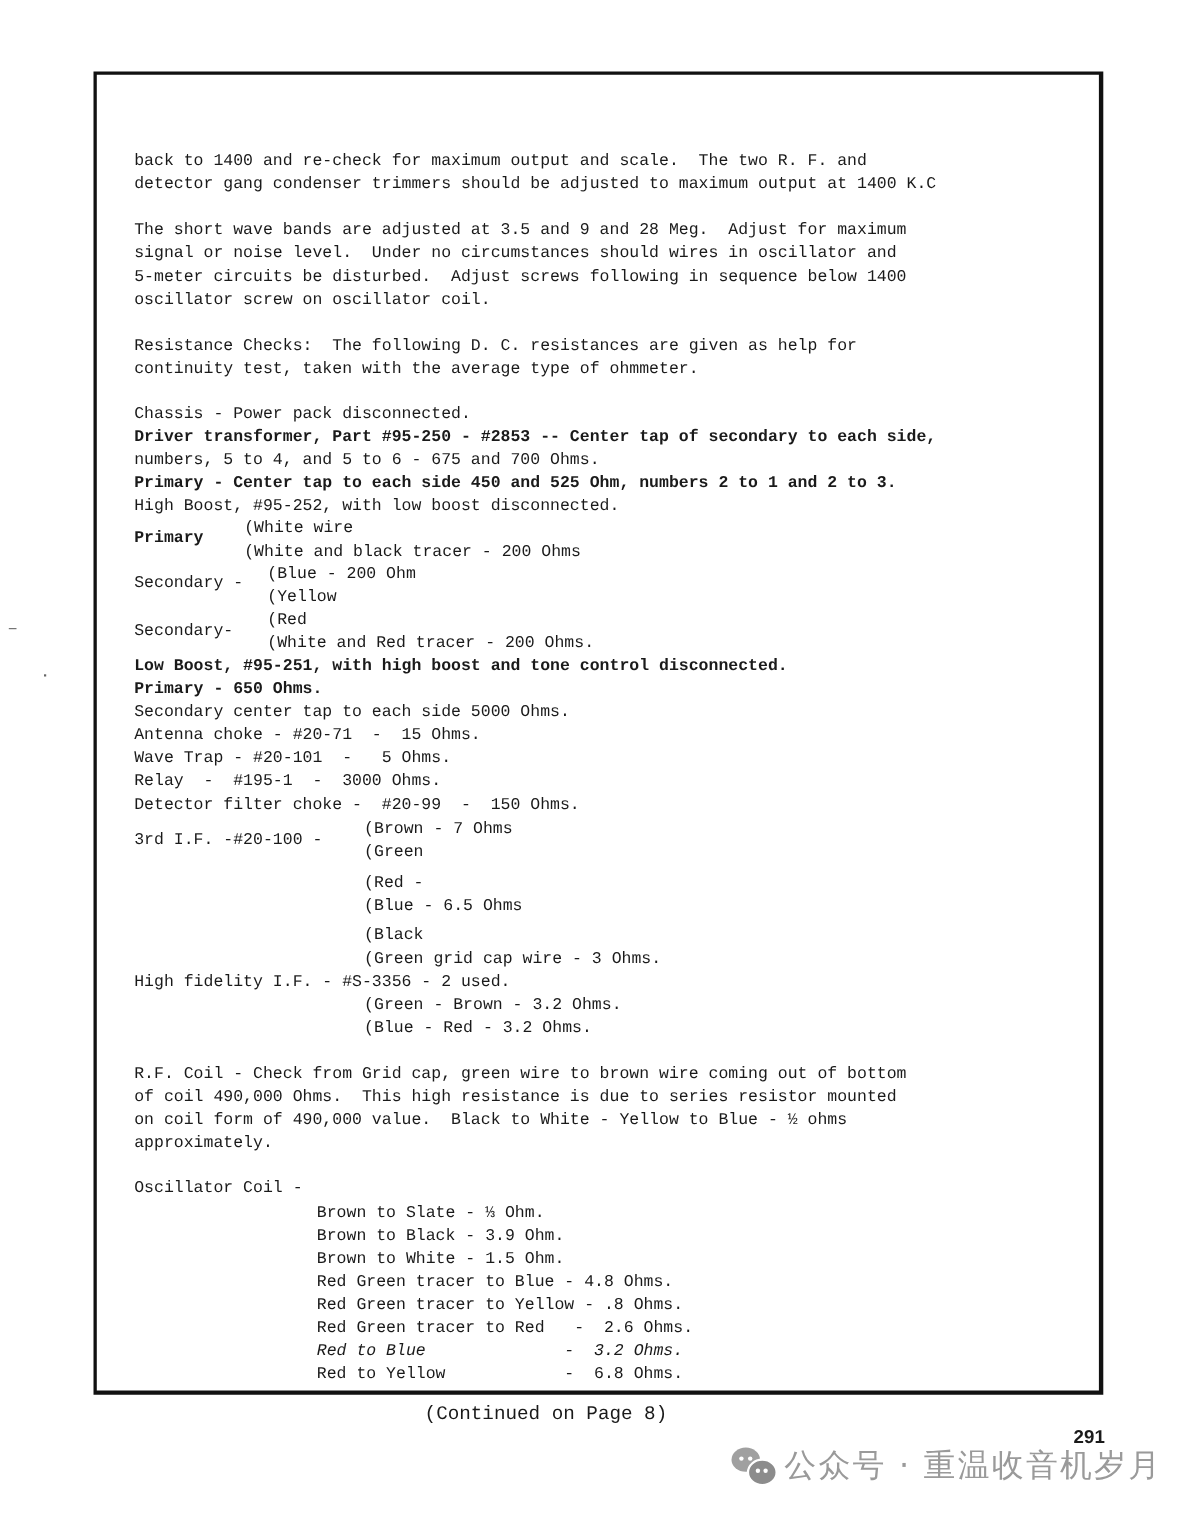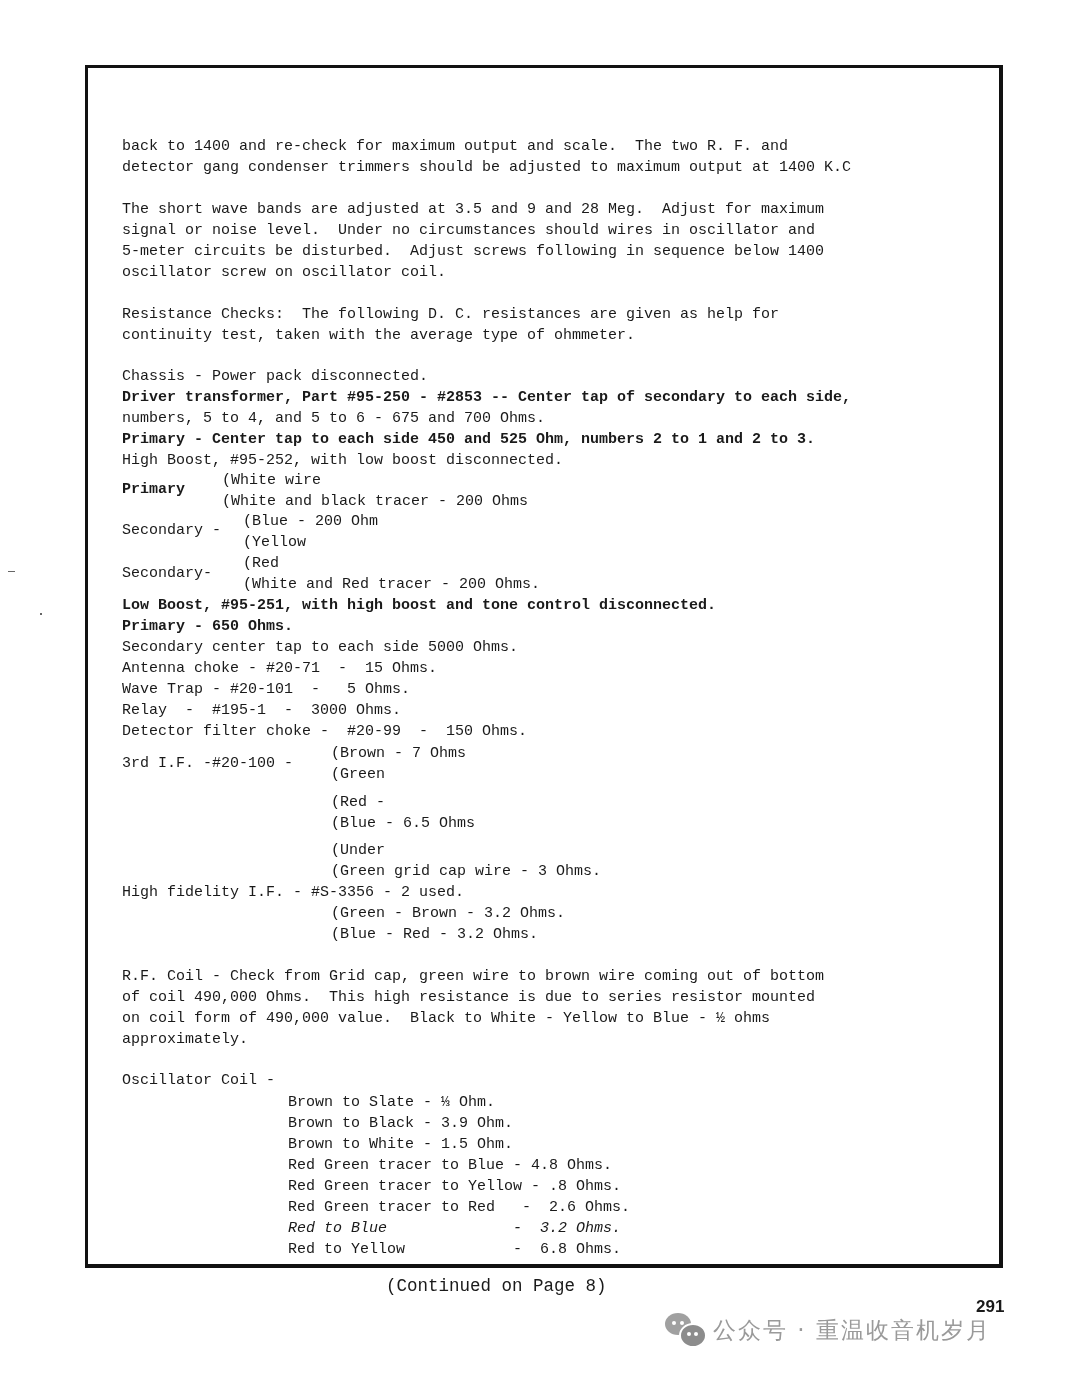--- a/index.html
+++ b/index.html
@@ -13,21 +13,21 @@
       border: 3px solid #111; border-right-width: 4px; border-bottom-width: 4px;
     }
     .line {
       position: absolute; white-space: pre; font-size: 15px; line-height: 20px;
       letter-spacing: 0; font-weight: normal;
     }
     .bold { font-weight: bold; }
     .ul { text-decoration-thickness: 1px; text-underline-offset: 3px; }
     .footer { position: absolute; white-space: pre; font-size: 17.5px; }
     .pagenum { position: absolute; left: 976px; top: 1297px; font-family: "Liberation Sans", sans-serif; font-weight: bold; font-size: 17px; }
-    .watermark { position: absolute; left: 665px; top: 1313px; display: flex; align-items: center; gap: 8px; color: #9a9a9a; font-family: "DejaVu Sans", sans-serif; font-size: 23px; letter-spacing: 2px; }
+    .watermark { position: absolute; left: 665px; top: 1313px; display: flex; align-items: center; gap: 8px; color: #9a9a9a; font-family: "DejaVu Sans", sans-serif; font-size: 29px; letter-spacing: 2px; }
     .wm-icon { width: 40px; height: 34px; position: relative; }
     .bubble { position: absolute; border-radius: 50%; background: #a0a0a0; }
     .b1 { left: 0; top: 0; width: 26px; height: 22px; }
     .b2 { left: 14px; top: 10px; width: 24px; height: 21px; background: #8c8c8c; border: 2px solid #fff; }
     .dot { position: absolute; width: 4px; height: 4px; border-radius: 50%; background: #fff; }
     .speck { position: absolute; background: #666; }
   </style>
 </head>
 <body>
 
@@ -69,21 +69,21 @@
 <div class="line" style="left:122px; top:659px;">Antenna choke - #20-71  -  15 Ohms.</div>
 <div class="line" style="left:122px; top:680px;">Wave Trap - #20-101  -   5 Ohms.</div>
 <div class="line" style="left:122px; top:701px;">Relay  -  #195-1  -  3000 Ohms.</div>
 <div class="line" style="left:122px; top:722px;">Detector filter choke -  #20-99  -  150 Ohms.</div>
 
 <div class="line" style="left:122px; top:754px;">3rd I.F. -#20-100 -</div>
 <div class="line" style="left:331px; top:744px;text-align:right;">(Brown - 7 Ohms</div>
 <div class="line" style="left:331px; top:765px;">(Green</div>
 <div class="line" style="left:331px; top:793px;">(Red -</div>
 <div class="line" style="left:331px; top:814px;">(Blue - 6.5 Ohms</div>
-<div class="line" style="left:331px; top:841px;">(Under</div>
+<div class="line" style="left:331px; top:841px;">(Black</div>
 <div class="line" style="left:331px; top:862px;">(Green grid cap wire - 3 Ohms.</div>
 
 <div class="line" style="left:122px; top:883px;">High fidelity I.F. - #S-3356 - 2 used.</div>
 <div class="line" style="left:331px; top:904px;">(Green - Brown - 3.2 Ohms.</div>
 <div class="line" style="left:331px; top:925px;">(Blue - Red - 3.2 Ohms.</div>
 
 <div class="line" style="left:122px; top:967px;">R.F. Coil - Check from Grid cap, green wire to brown wire coming out of bottom</div>
 <div class="line" style="left:122px; top:988px;">of coil 490,000 Ohms.  This high resistance is due to series resistor mounted</div>
 <div class="line" style="left:122px; top:1009px;">on coil form of 490,000 value.  Black to White - Yellow to Blue - ½ ohms</div>
 <div class="line" style="left:122px; top:1030px;">approximately.</div>

